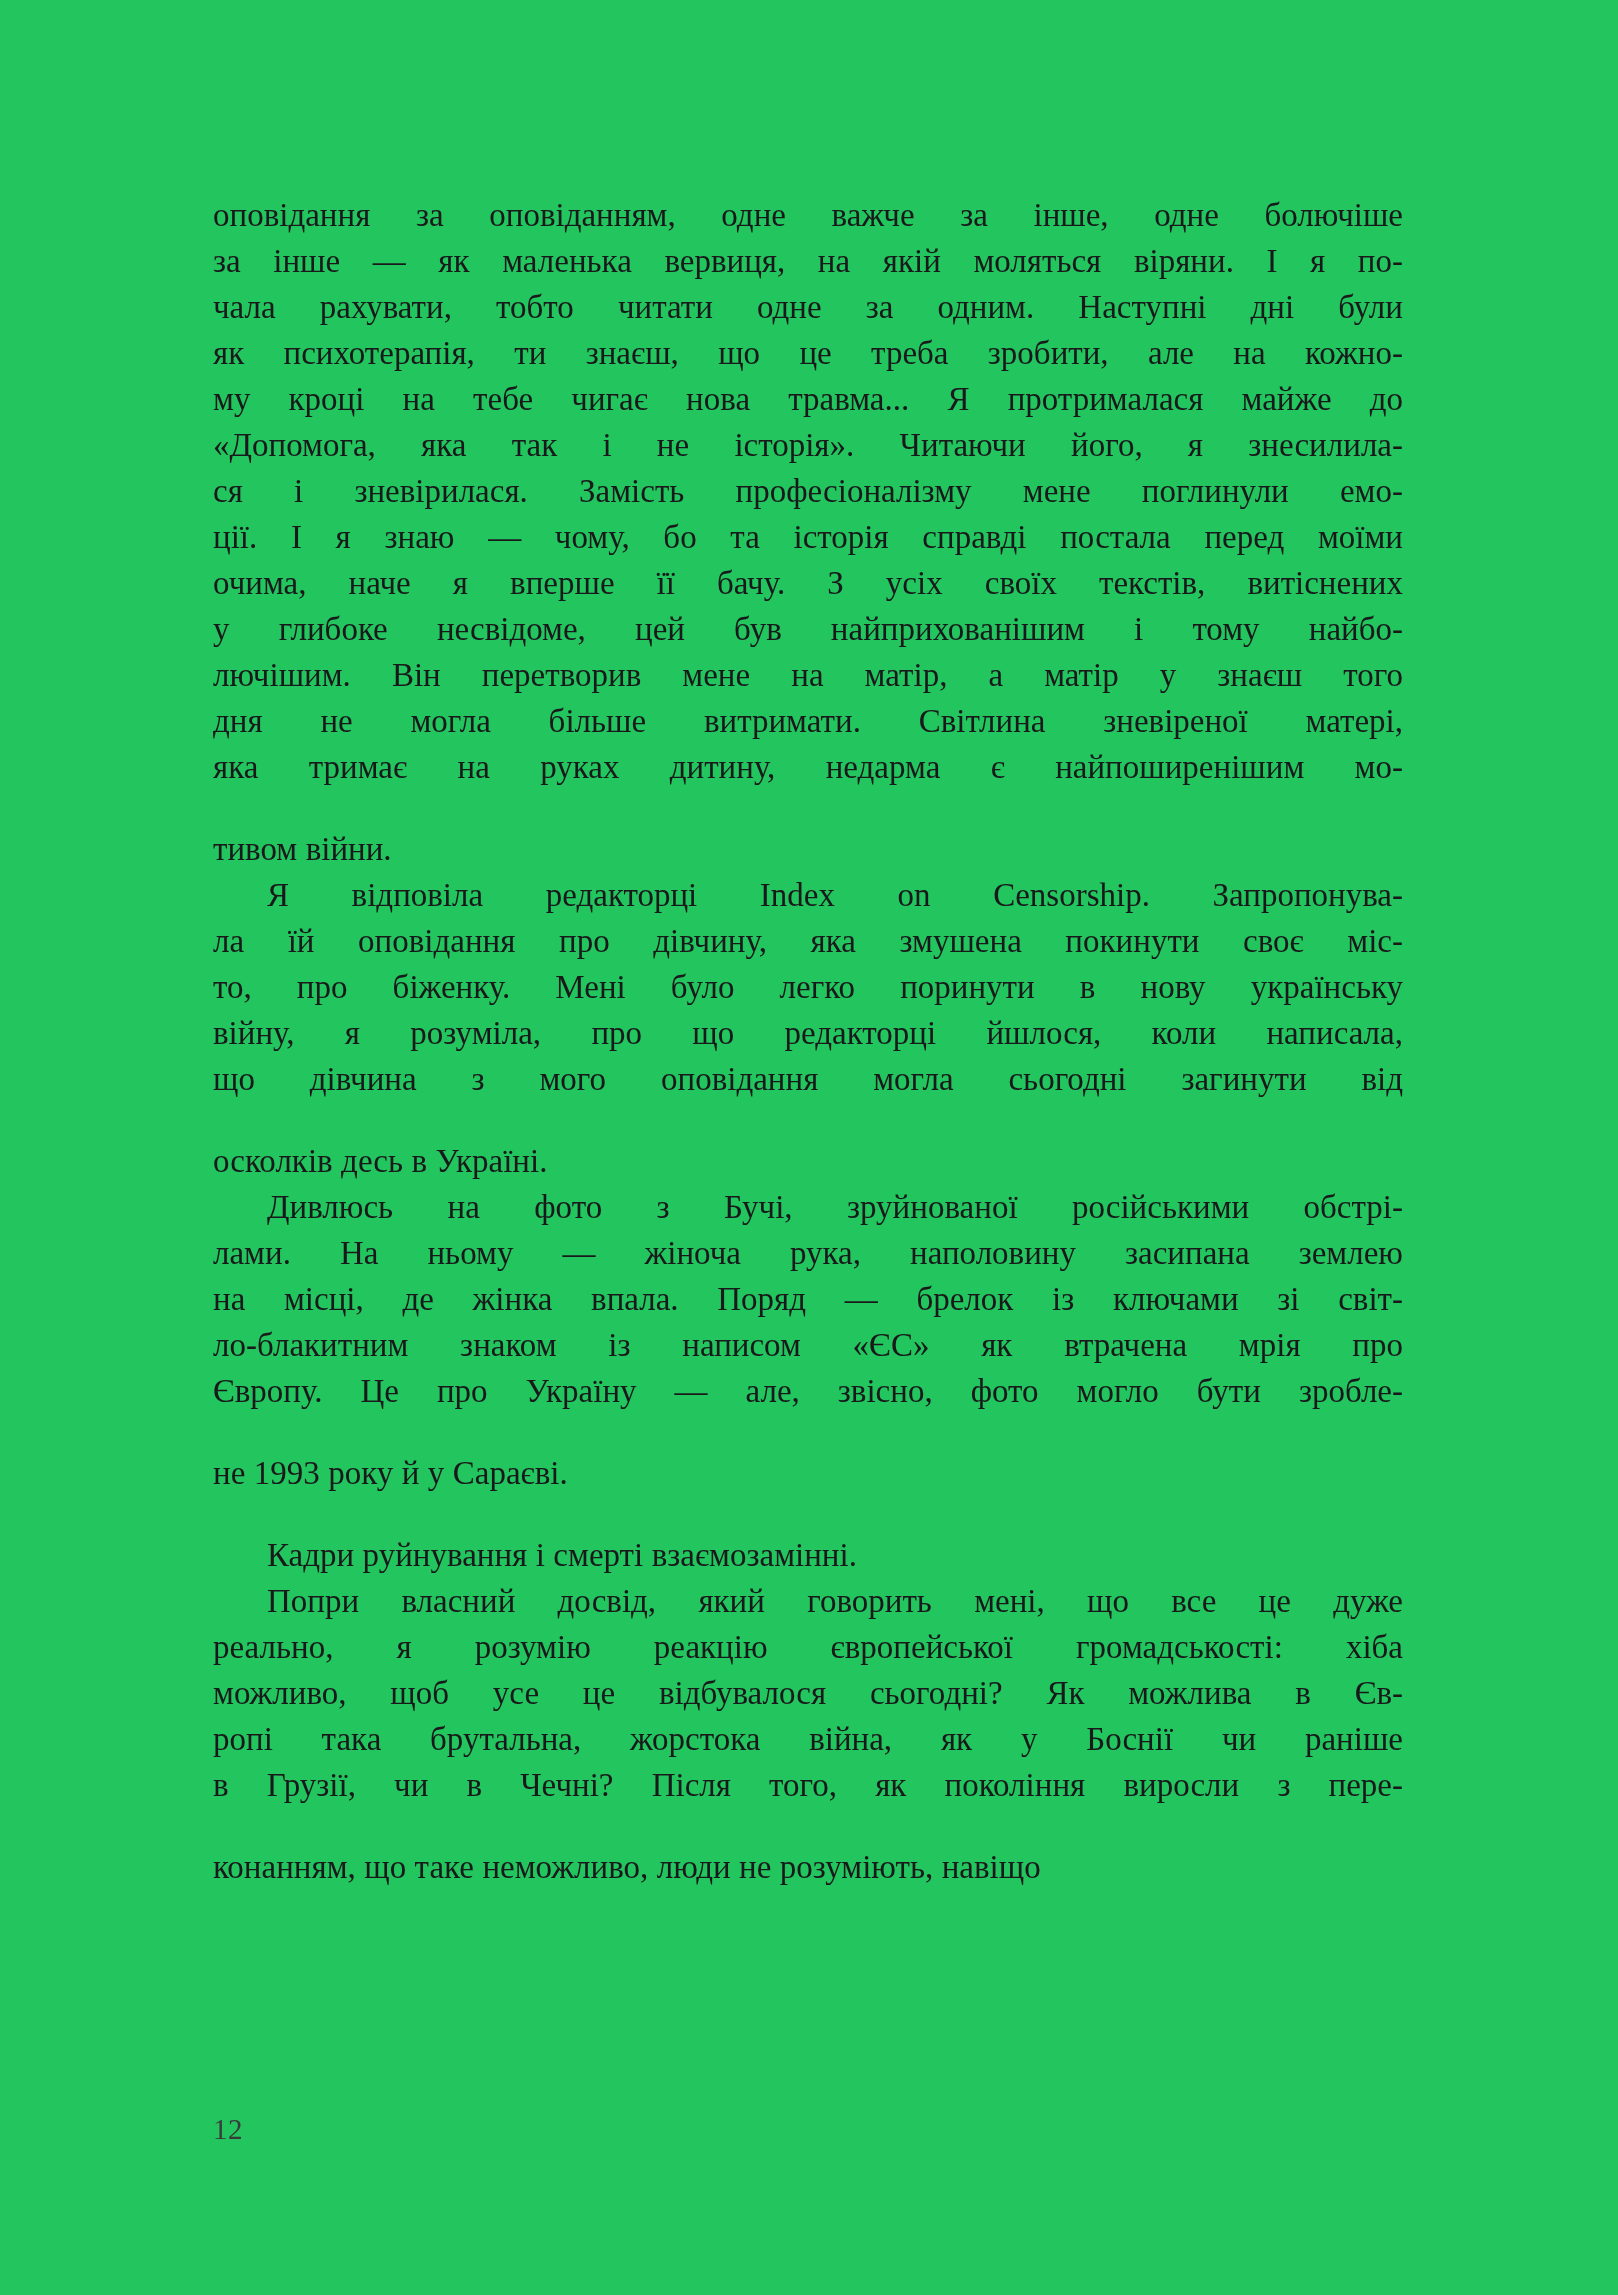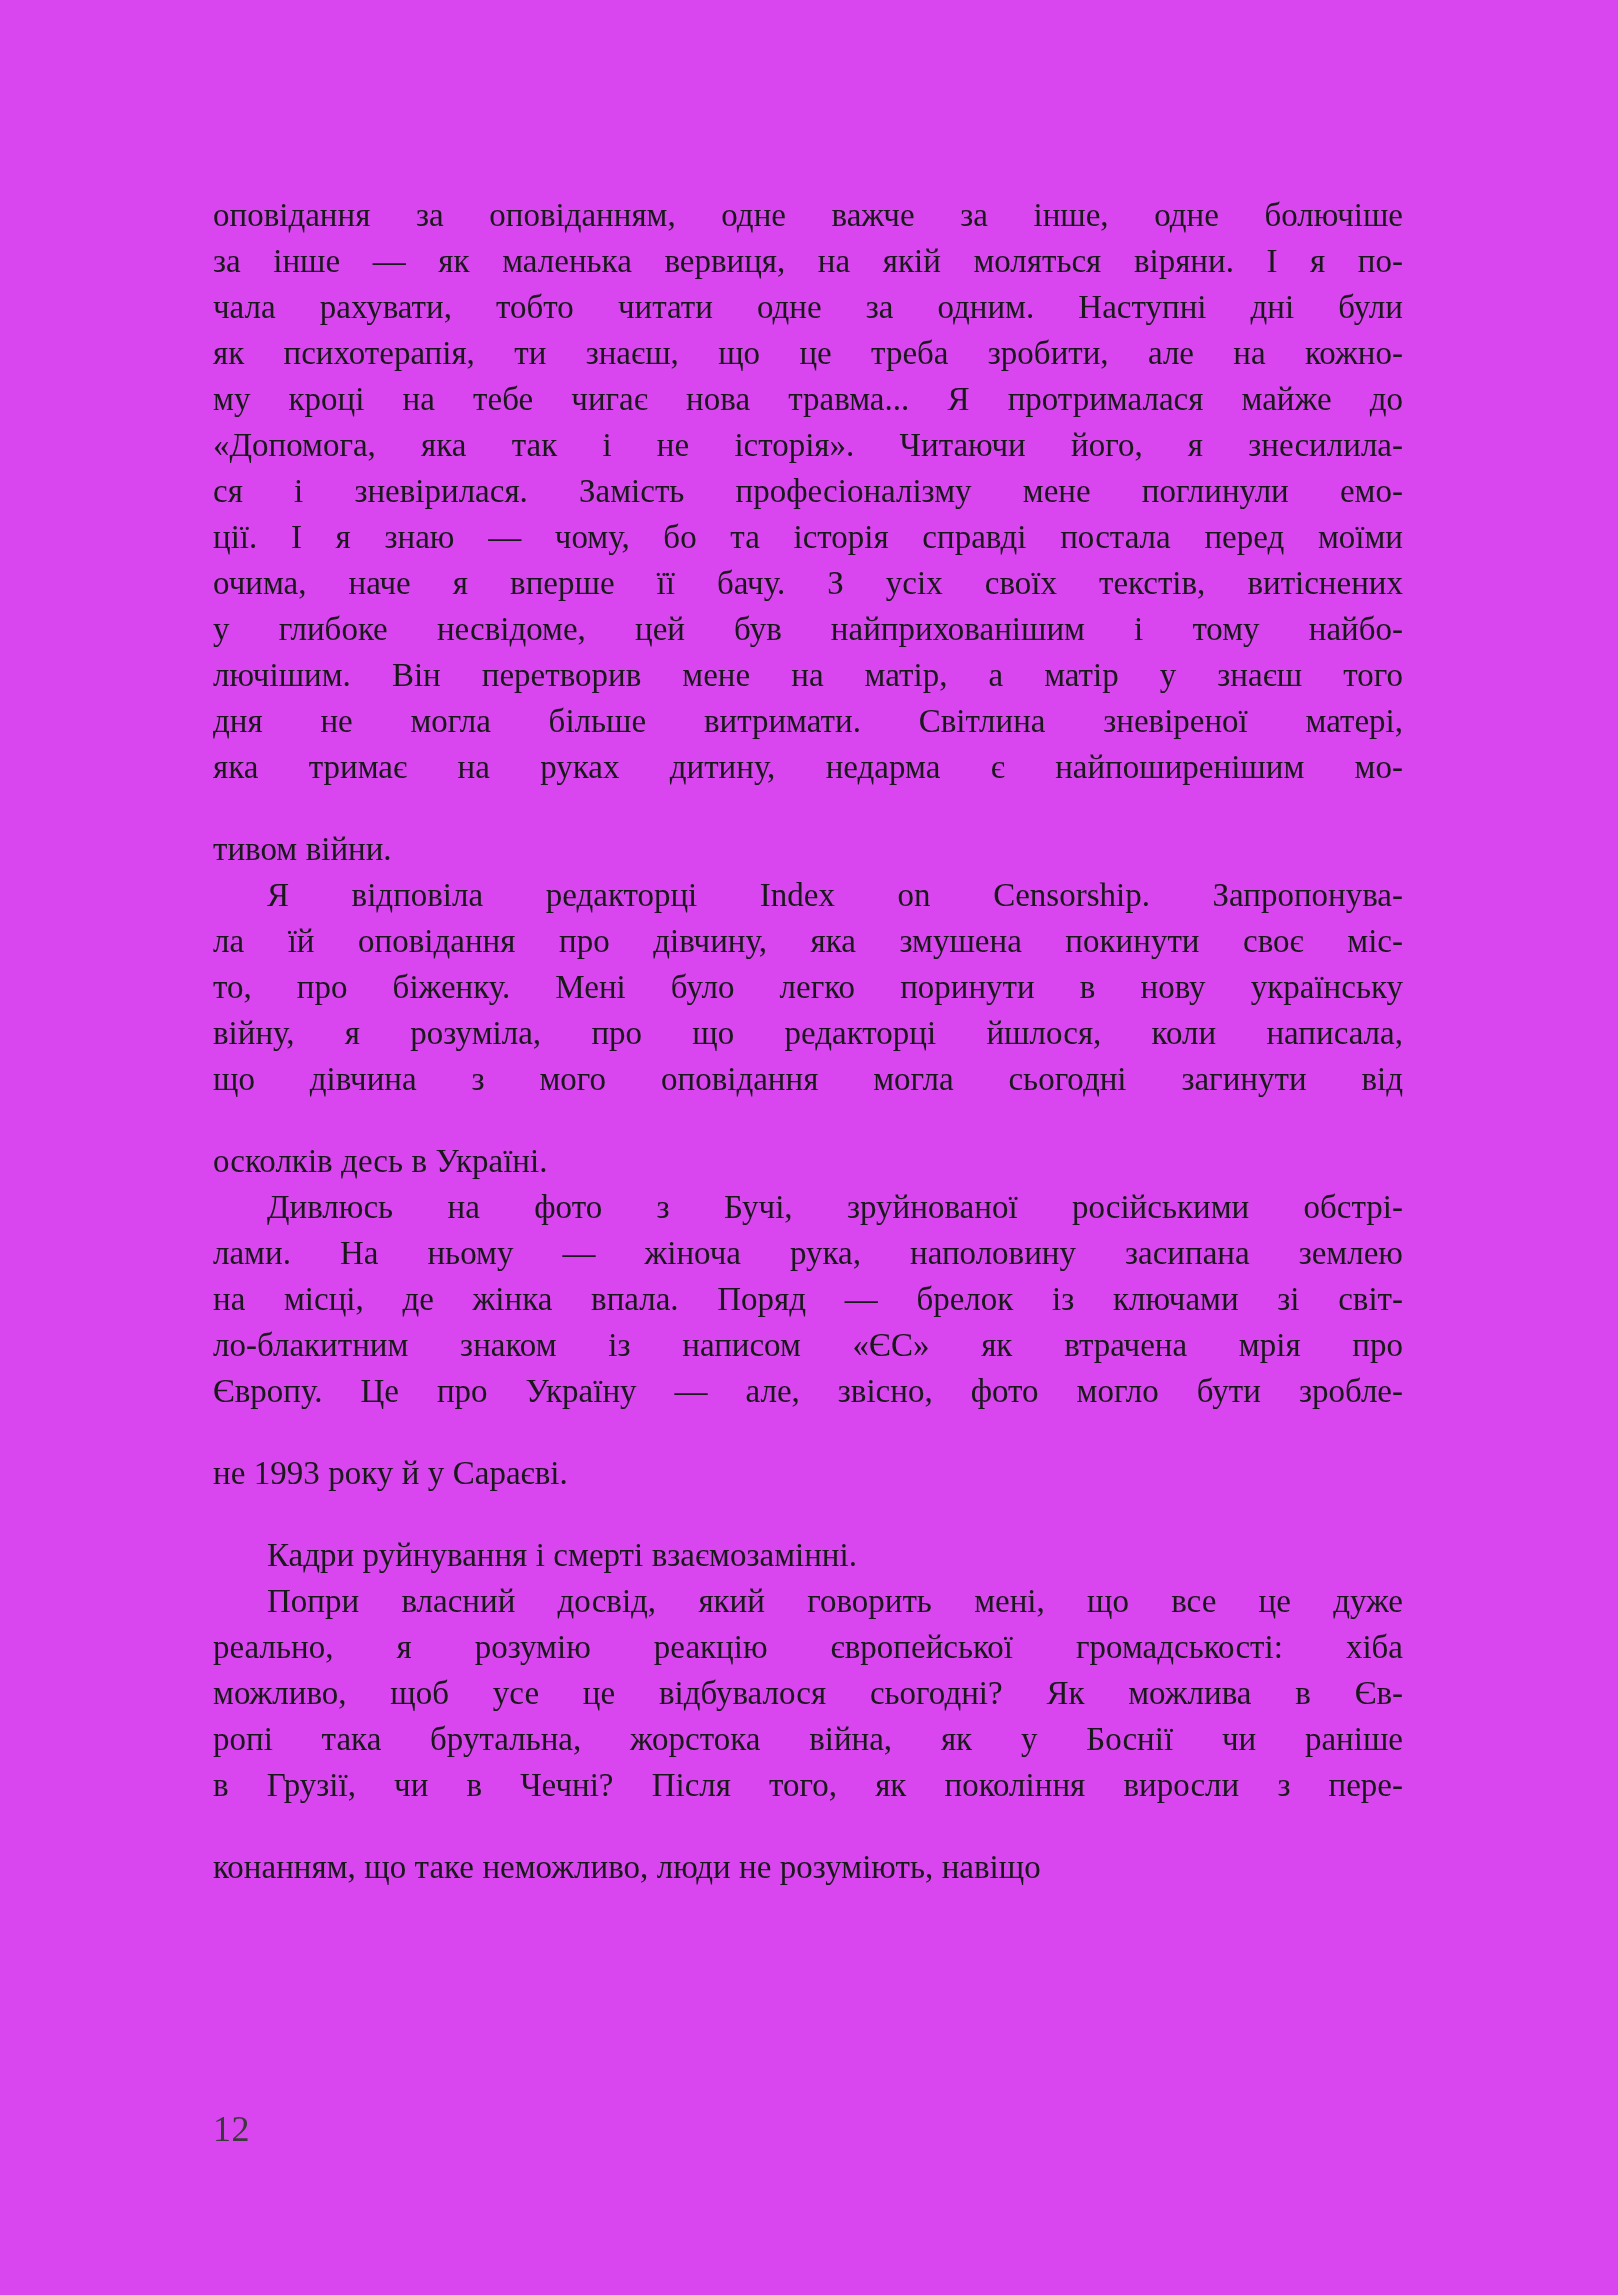--- a/index.html
+++ b/index.html
@@ -5,21 +5,21 @@
 <style>
   html, body {
     margin: 0;
     padding: 0;
     background: #ffffff;
   }
   .page {
     position: relative;
     width: 1619px;
     height: 2295px;
-    background: #d946ef;
+    background: #22c55e;
     overflow: hidden;
     box-sizing: border-box;
   }
   .text-column {
     position: absolute;
     left: 213px;
     top: 192px;
     width: 1190px;
   }
   .body-text {
@@ -33,21 +33,21 @@
     hyphens: manual;
     letter-spacing: 0px;
     word-spacing: 0.2px;
     margin: 0;
   }
   .folio {
     position: absolute;
     left: 213px;
     top: 2112px;
     font-family: "Liberation Serif", "DejaVu Serif", serif;
-    font-size: 36px;
+    font-size: 29px;
     line-height: 34px;
     color: #3a3a3c;
     letter-spacing: 0.4px;
   }
   
   .jl {
     display: block;
     text-align: justify;
     text-align-last: justify;
     white-space: pre-wrap;

